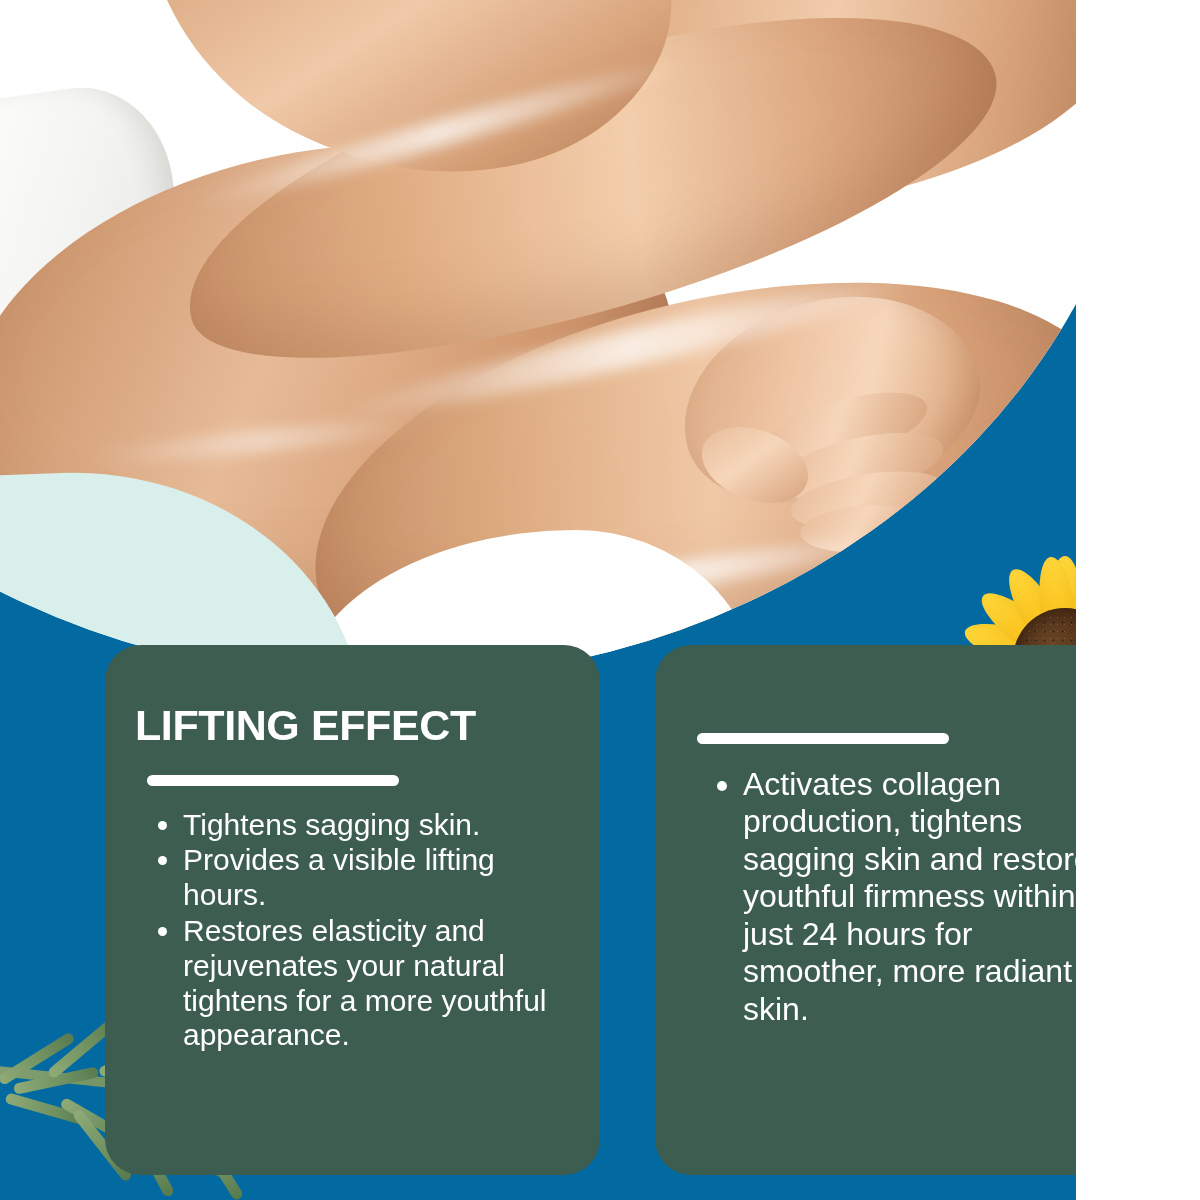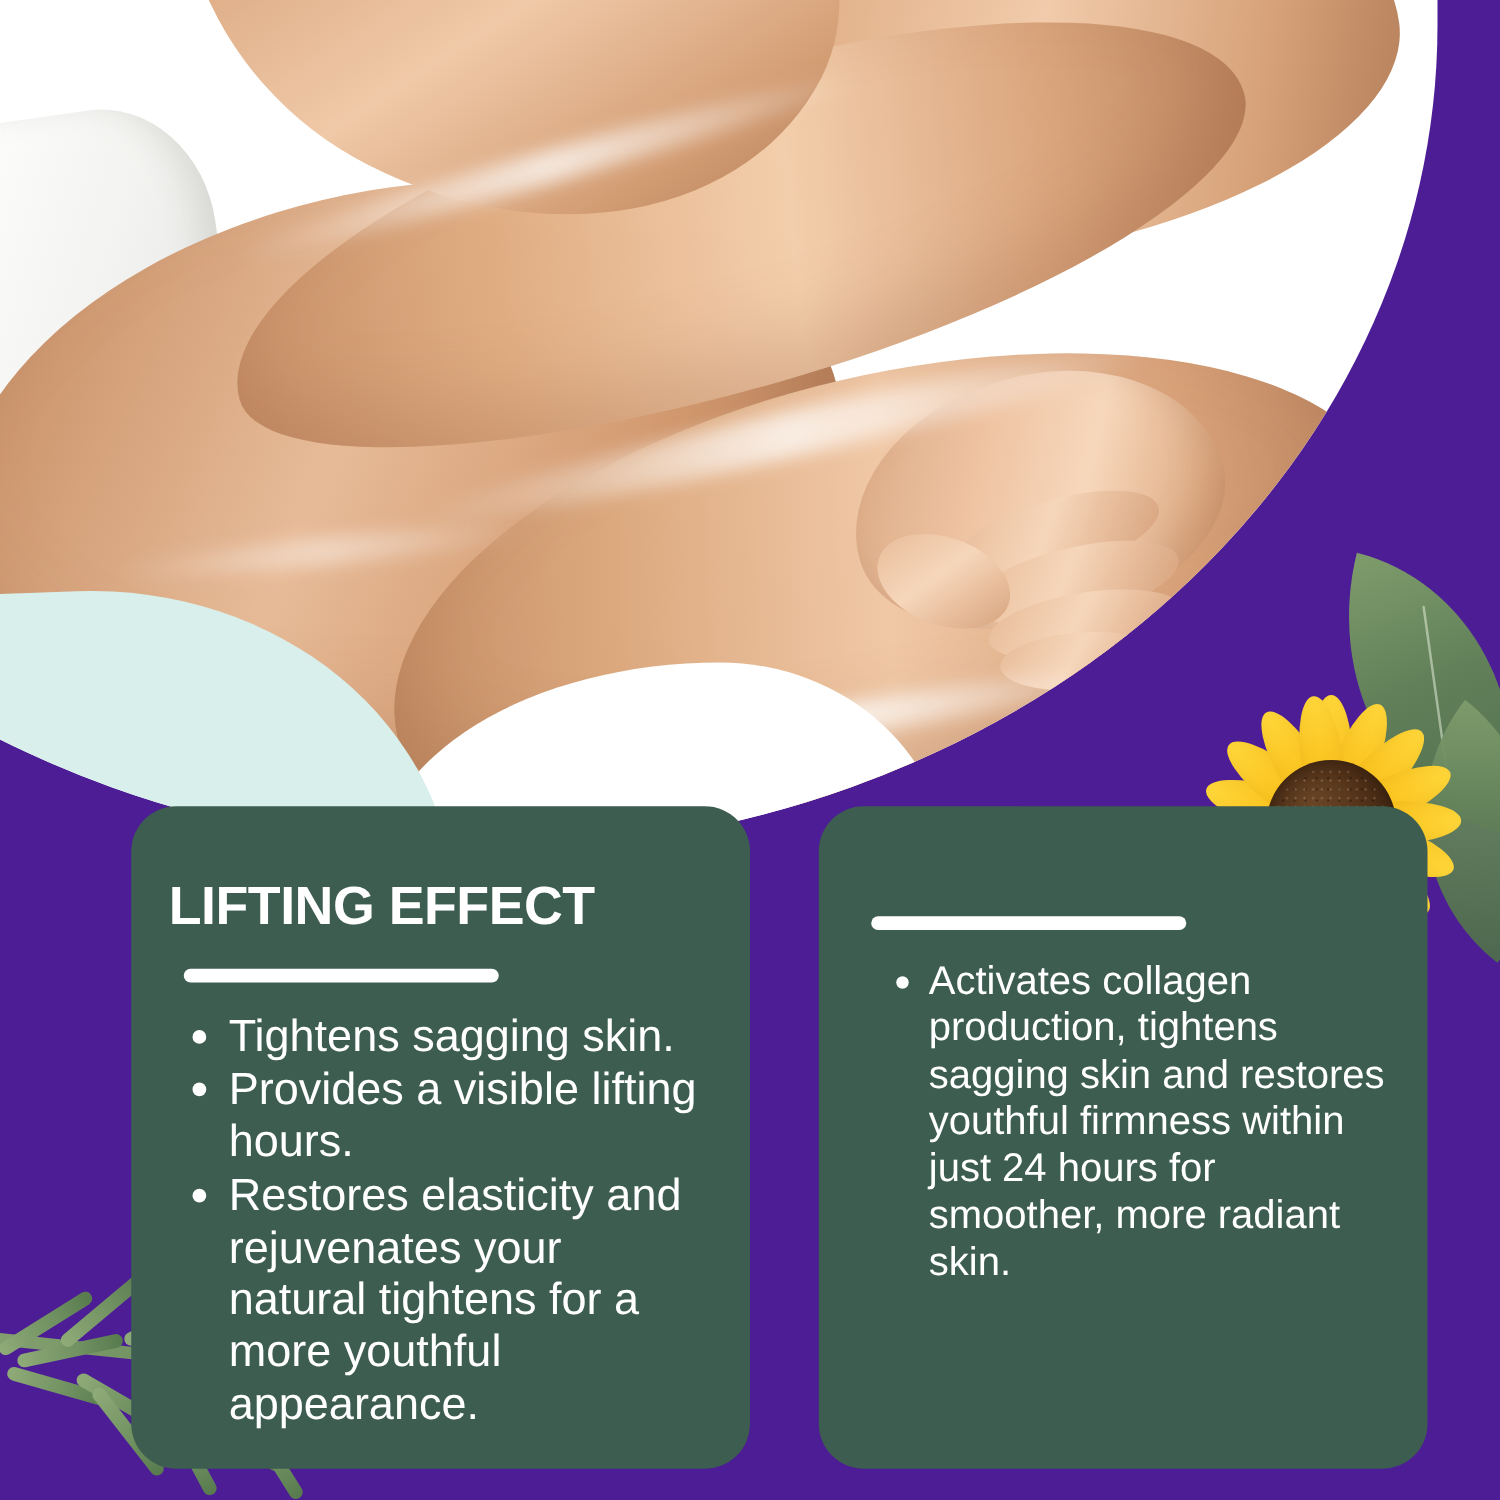--- a/index.html
+++ b/index.html
@@ -8,23 +8,23 @@
   }
   body {
     width: 1200px;
     height: 1200px;
     overflow: hidden;
     font-family: "Liberation Sans", sans-serif;
   }
 
   #poster {
     position: relative;
-    width: 1200px;
+    width: 1076px;
     height: 1200px;
-    background: #4c1d95;
+    background: #0369a1;
     overflow: hidden;
   }
 
   
   .hero-wrap {
     position: absolute;
     left: 0;
     top: 0;
     width: 1200px;
     height: 700px;
@@ -297,21 +297,21 @@
     height: 11px;
     background: #ffffff;
     border-radius: 7px;
     margin: 26px 0 22px 12px;
   }
   .card-right .card-rule { margin-top: 30px; margin-bottom: 22px; }
 
   .bullets {
     margin: 0;
     padding-left: 48px;
-    font-size: 36px;
+    font-size: 30px;
     line-height: 1.16;
     font-weight: 400;
   }
   .bullets li { margin-bottom: 1px; }
   .card-right .bullets { padding-left: 58px; font-size: 32px; line-height: 1.17; }
 
   
   .card::before {
     content: "";
     position: absolute;

